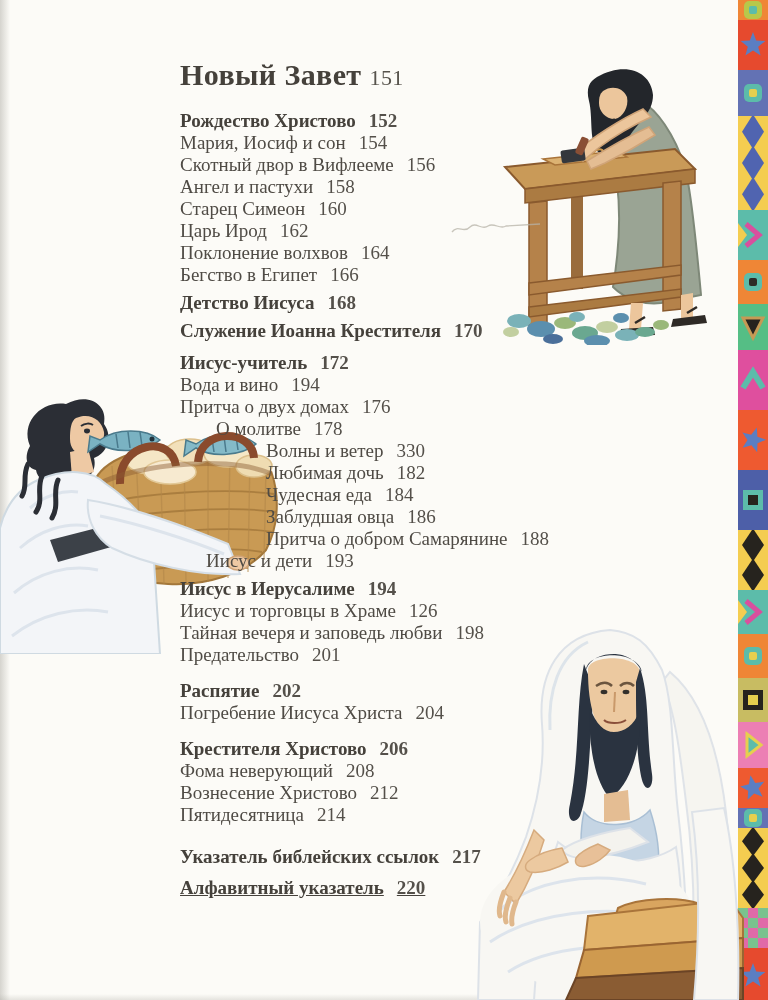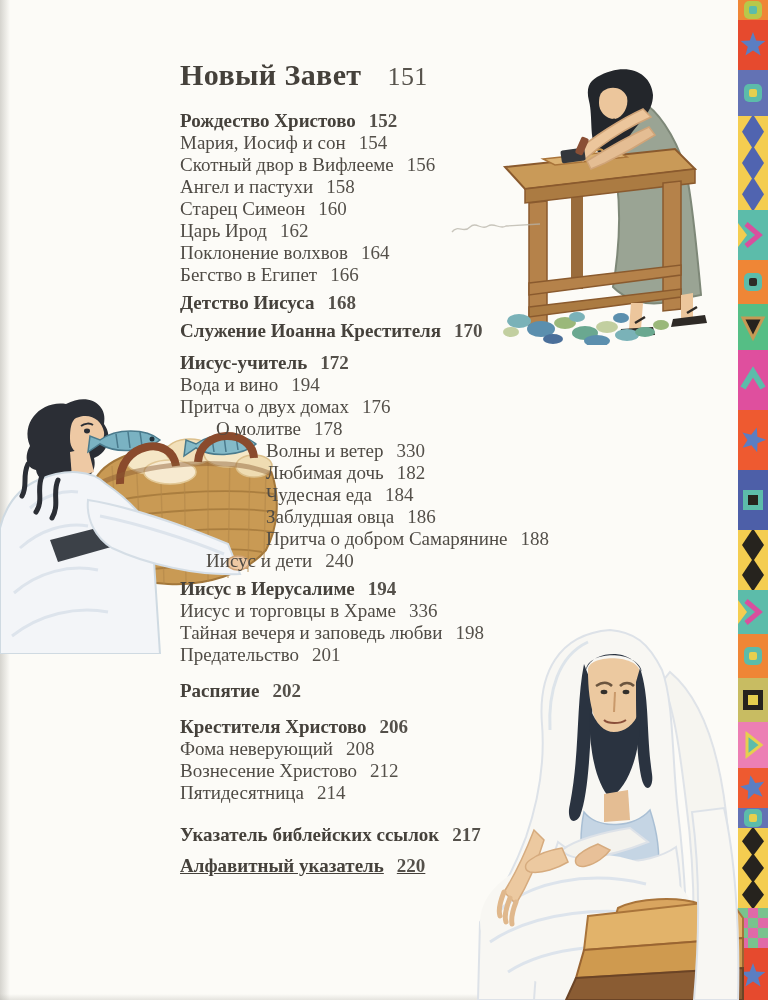--- a/index.html
+++ b/index.html
@@ -17,21 +17,21 @@
     background:linear-gradient(0deg,rgba(160,158,150,0.25),rgba(160,158,150,0));
   }
   .toc{
     position:absolute;left:180px;top:58px;width:545px;z-index:5;
     color:#4f4b45;
   }
   .toc-title{
     font-size:30px;font-weight:bold;color:#45413b;letter-spacing:.4px;
     margin-bottom:18px;white-space:nowrap;
   }
-  .toc-title .pgnum{font-weight:normal;font-size:26px;margin-left:26px;color:#57534c;}
+  .toc-title .pgnum{font-weight:normal;font-size:22px;margin-left:8px;color:#57534c;}
   .toc-row{font-size:19px;line-height:22px;white-space:nowrap;}
   .toc-row.bold{font-weight:bold;color:#45413b;}
   .toc-row .pg{margin-left:13px;color:#54504a;}
   .border-strip{
     position:absolute;right:0;top:0;width:30px;height:1000px;overflow:hidden;z-index:2;
     background:#f4cd50;
   }
   .bblock{width:30px;position:relative;overflow:hidden;}
   .bblock svg{display:block;}
   .illo{position:absolute;z-index:1;}
@@ -61,26 +61,27 @@
       <div class="toc-row bold" style="margin-top: 6px;"><span>Служение Иоанна Крестителя</span><span class="pg">170</span></div>
       <div class="toc-row bold" style="margin-top: 10px;"><span>Иисус-учитель</span><span class="pg">172</span></div>
       <div class="toc-row"><span>Вода и вино</span><span class="pg">194</span></div>
       <div class="toc-row"><span>Притча о двух домах</span><span class="pg">176</span></div>
       <div class="toc-row" style="padding-left: 36px;"><span>О молитве</span><span class="pg">178</span></div>
       <div class="toc-row" style="padding-left: 86px;"><span>Волны и ветер</span><span class="pg">330</span></div>
       <div class="toc-row" style="padding-left: 86px;"><span>Любимая дочь</span><span class="pg">182</span></div>
       <div class="toc-row" style="padding-left: 86px;"><span>Чудесная еда</span><span class="pg">184</span></div>
       <div class="toc-row" style="padding-left: 86px;"><span>Заблудшая овца</span><span class="pg">186</span></div>
       <div class="toc-row" style="padding-left: 86px;"><span>Притча о добром Самарянине</span><span class="pg">188</span></div>
-      <div class="toc-row" style="padding-left: 26px;"><span>Иисус и дети</span><span class="pg">240</span></div>
+      <div class="toc-row" style="padding-left: 26px;"><span>Иисус и дети</span><span class="pg">193</span></div>
       <div class="toc-row bold" style="margin-top: 6px;"><span>Иисус в Иерусалиме</span><span class="pg">194</span></div>
-      <div class="toc-row"><span>Иисус и торговцы в Храме</span><span class="pg">336</span></div>
+      <div class="toc-row"><span>Иисус и торговцы в Храме</span><span class="pg">126</span></div>
       <div class="toc-row"><span>Тайная вечеря и заповедь любви</span><span class="pg">198</span></div>
       <div class="toc-row"><span>Предательство</span><span class="pg">201</span></div>
       <div class="toc-row bold" style="margin-top: 14px;"><span>Распятие</span><span class="pg">202</span></div>
+      <div class="toc-row"><span>Погребение Иисуса Христа</span><span class="pg">204</span></div>
       <div class="toc-row bold" style="margin-top: 14px;"><span>Крестителя Христово</span><span class="pg">206</span></div>
       <div class="toc-row"><span>Фома неверующий</span><span class="pg">208</span></div>
       <div class="toc-row"><span>Вознесение Христово</span><span class="pg">212</span></div>
       <div class="toc-row"><span>Пятидесятница</span><span class="pg">214</span></div>
       <div class="toc-row bold" style="margin-top: 20px;"><span>Указатель библейских ссылок</span><span class="pg">217</span></div>
       <div class="toc-row bold" style="margin-top: 9px; text-decoration: underline;"><span>Алфавитный указатель</span><span class="pg">220</span></div>
     </div>
 </div>
 
 <svg class="illo" style="left:485px;top:55px;" width="230" height="290" viewBox="0 0 230 290">

